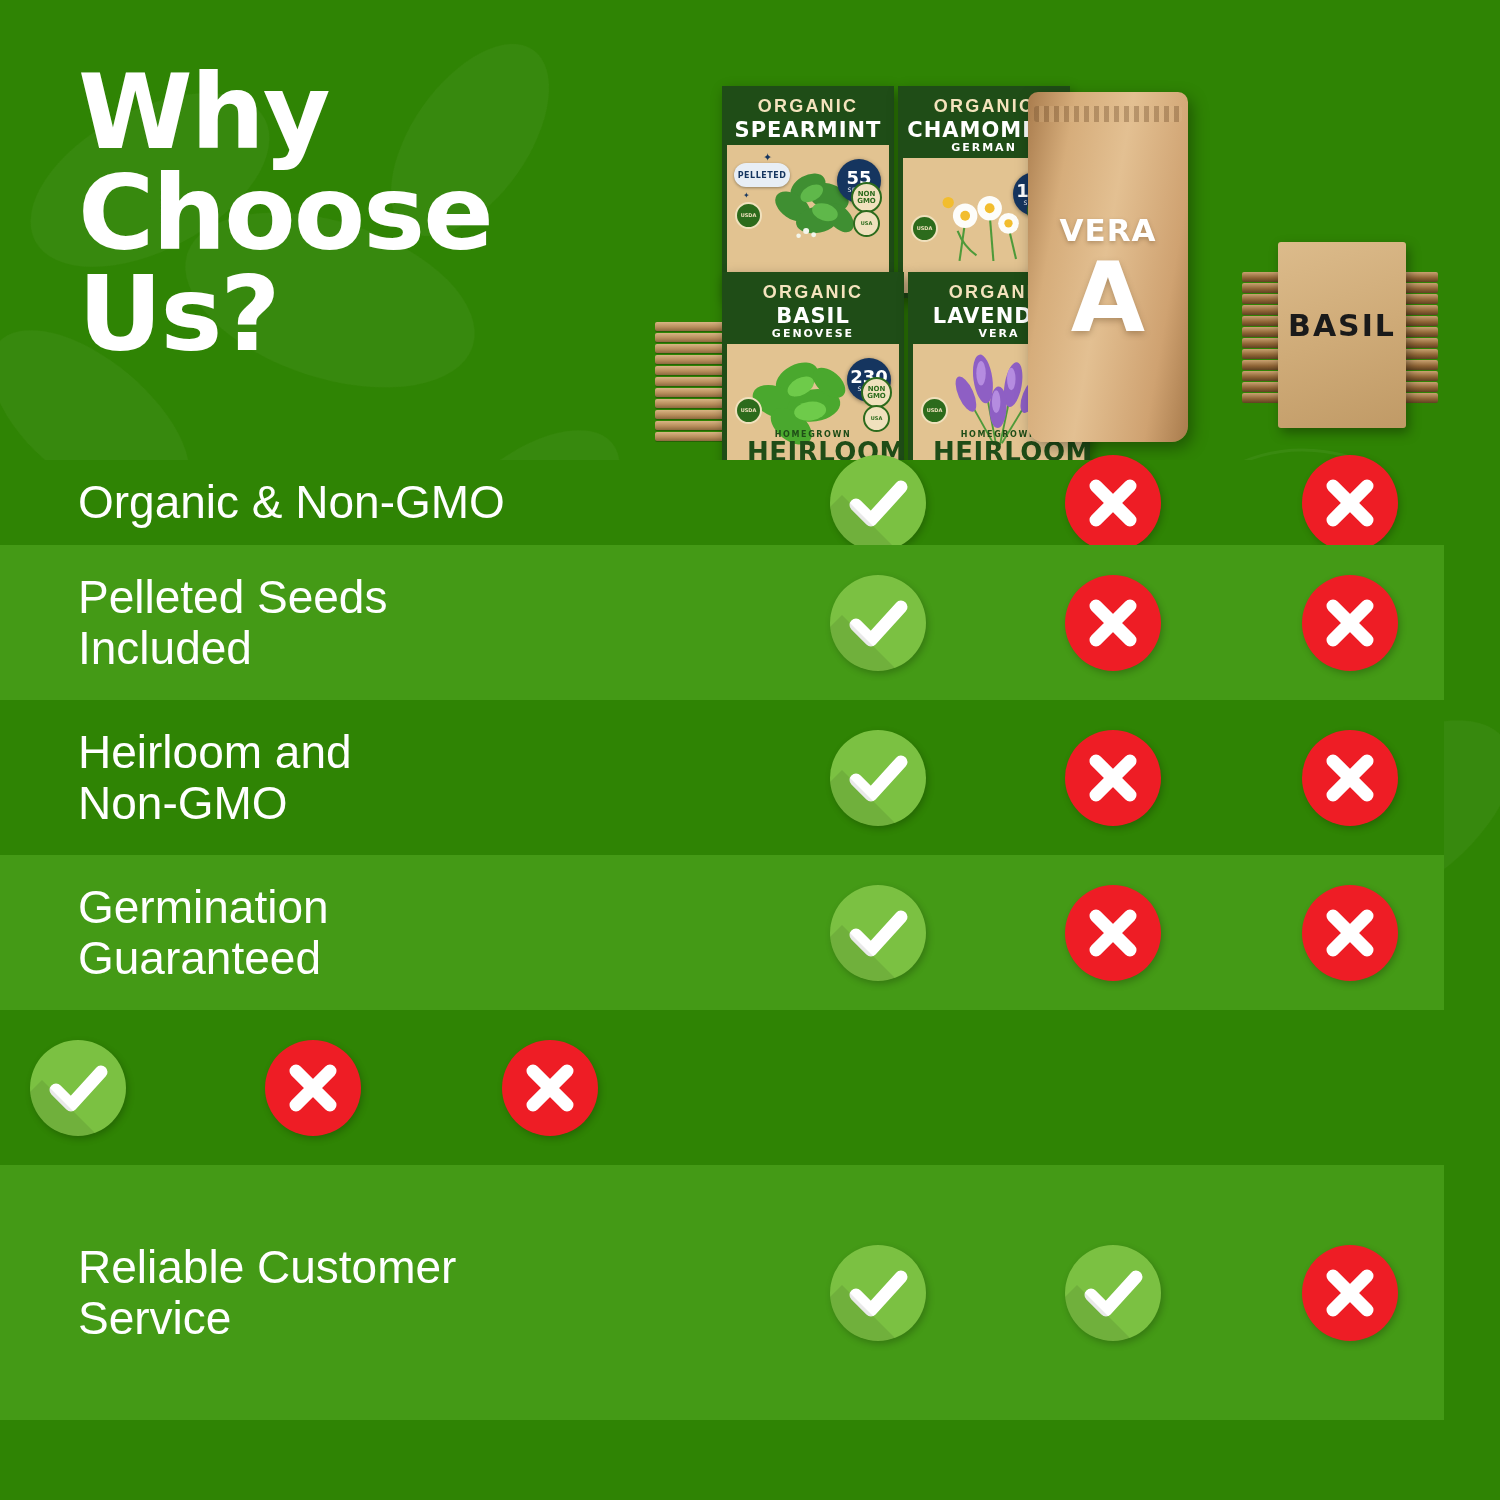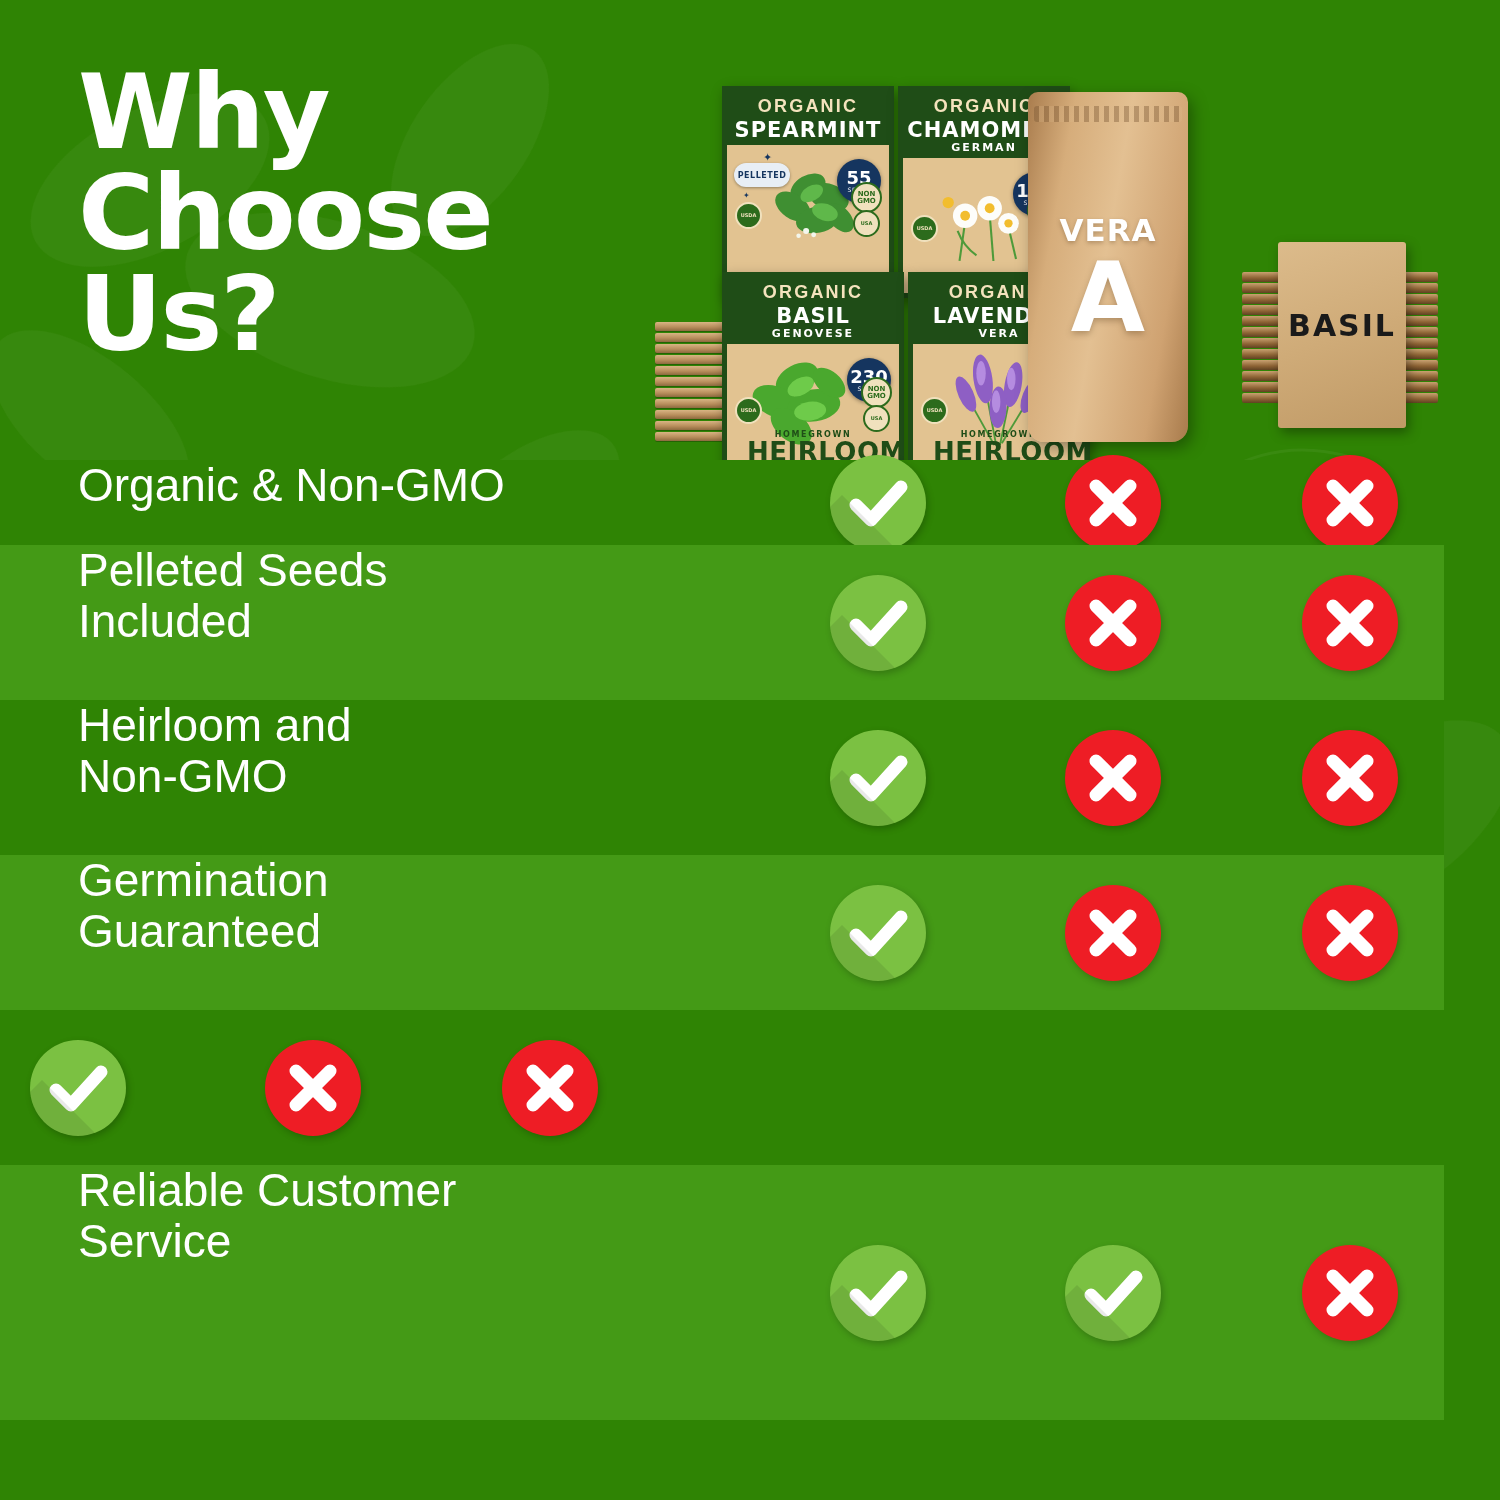--- a/index.html
+++ b/index.html
@@ -162,21 +162,21 @@
     box-shadow:3px 5px 12px rgba(0,0,0,.35);
   }
   .envelope span {
     position:absolute; left:0; right:0; top:66px; text-align:center;
     color:#1a1a1a; font-family:"DejaVu Sans", sans-serif; font-weight:bold;
     font-size:30px; letter-spacing:2px;
   }
 
   
   .table { position:absolute; left:0; top:460px; width:1500px; z-index:2; }
-  .row { position:relative; width:1444px; display:flex; }
+  .row { position:relative; width:1444px; display:flex; align-items:center; }
   .row.dark  { background:#2f8404; }
   .row.light { background:#449a16; }
 
   .row-label {
     flex:0 0 800px;
     padding-left:78px;
     color:#ffffff;
     font-size:46px;
     line-height:1.1;
     font-weight:normal;

